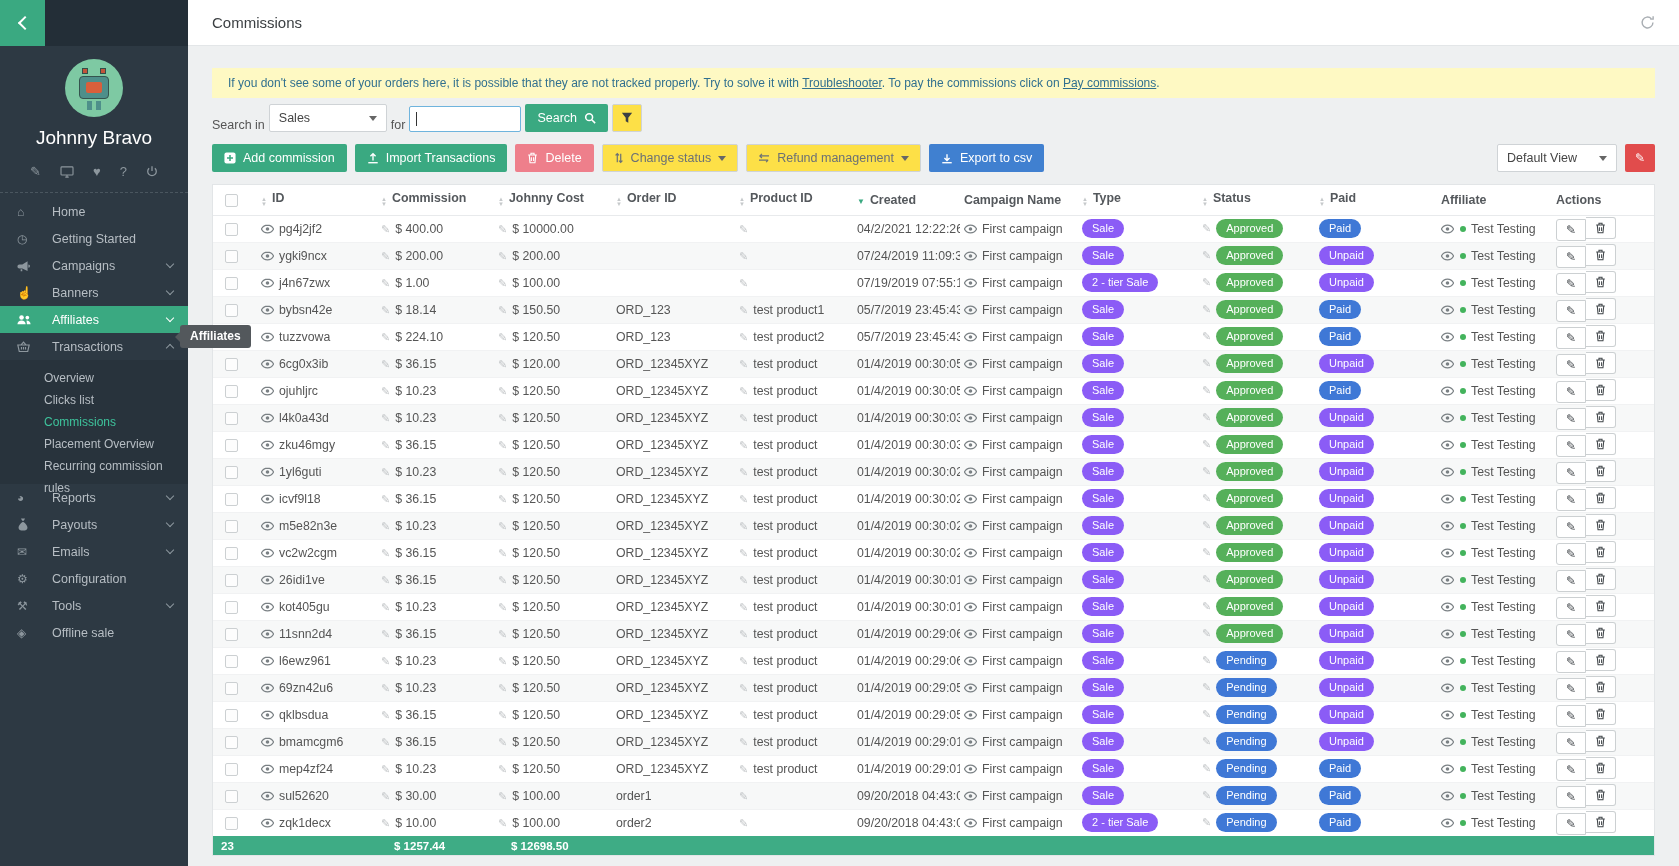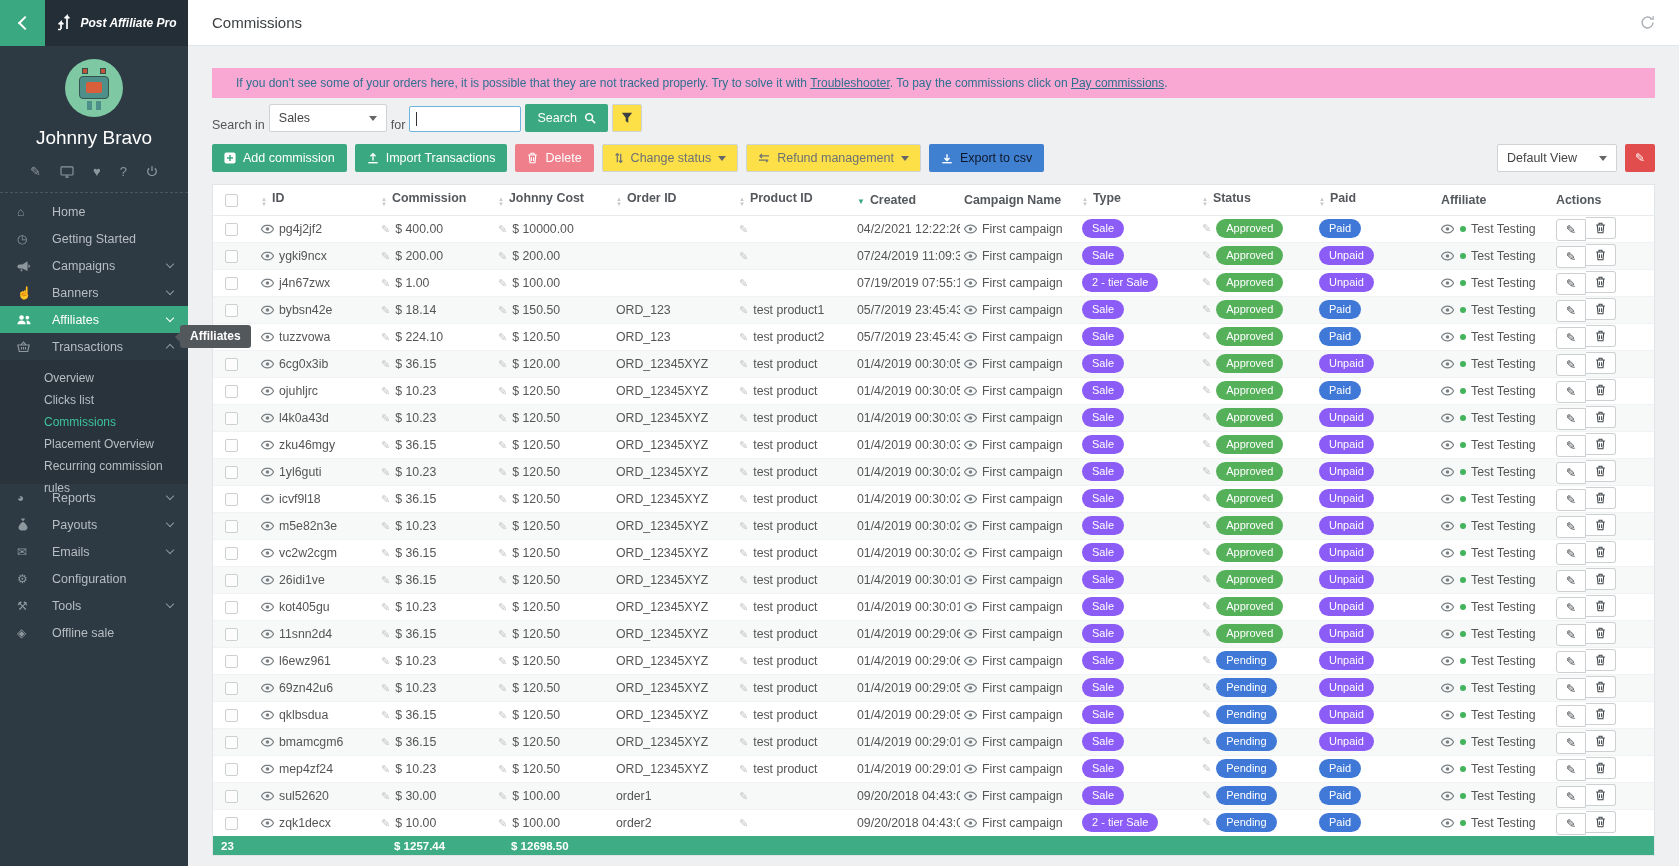--- a/index.html
+++ b/index.html
@@ -43,35 +43,35 @@
   .tooltip { position:absolute; left:180px; top:325px; background:#53585c; color:#fff; font-size:12px; font-weight:bold; padding:4px 10px 5px; border-radius:3px; z-index:50; white-space:nowrap; }
   .tooltip:before { content:""; position:absolute; left:-5px; top:7px; border:5px solid transparent; border-right-color:#53585c; border-left:none; }
 
   
   .main { flex:1; display:flex; flex-direction:column; min-width:0; }
   .topbar { height:46px; background:#fff; border-bottom:1px solid #e3e6e8; display:flex; align-items:center; justify-content:space-between; padding:0 24px; flex-shrink:0; }
   .page-title { font-size:15px; color:#3c4043; }
   .refresh { cursor:pointer; display:inline-flex; }
   .content { flex:1; padding:22px 24px 0; overflow:hidden; }
 
-  .notice { background:#f9a8d4; color:#31708f; font-size:12px; padding:8px 24px; border-radius:0; }
+  .notice { background:#fef9c3; color:#31708f; font-size:12px; padding:8px 16px; border-radius:0; }
   .notice a { color:#31708f; text-decoration:underline; cursor:pointer; }
 
   .search-row { display:flex; align-items:flex-end; margin-top:6px; gap:4px; font-size:12.5px; color:#555; }
   .select { background:#fff; border:1px solid #cfd3d6; border-radius:2px; height:28px; display:flex; align-items:center; justify-content:space-between; padding:0 9px; font-size:12.5px; color:#444; cursor:pointer; }
   .select.w-sales { width:118px; }
   .select.w-view { width:120px; }
   .caret { width:0; height:0; border-left:4px solid transparent; border-right:4px solid transparent; border-top:5px solid #666; }
   .search-input { width:112px; height:26px; border:1px solid #6fb4dd; border-radius:2px; background:#fff; display:flex; align-items:center; padding-left:6px; cursor:text; }
   .caret-bar { width:1px; height:14px; background:#333; }
 
   .btn { height:28px; border-radius:2px; display:inline-flex; align-items:center; gap:7px; padding:0 11px; font-size:12.5px; cursor:pointer; border:1px solid transparent; white-space:nowrap; }
   .btn-green { background:#3aa981; color:#fff; }
   .btn-pink { background:#ee7f8b; color:#fff; }
-  .btn-blue { background:#4080d0; color:#0f172a; }
+  .btn-blue { background:#4080d0; color:#ffffff; }
   .btn-white { background:#fde047; border-color:#cfd3d6; color:#6b7075; }
   .btn-sq { width:30px; padding:0; justify-content:center; }
   .btn-red { background:#e14c4c; color:#fff; width:30px; padding:0; justify-content:center; font-size:12px; }
   .toolbar-row { display:flex; align-items:center; gap:8px; margin-top:12px; }
   .spacer { flex:1; }
 
   
   .table-wrap { background:#fff; border:1px solid #e2e5e7; margin-top:12px; }
   table { width:100%; border-collapse:collapse; table-layout:fixed; font-size:12.3px; color:#555; }
   thead th { height:30px; text-align:left; font-weight:bold; color:#54585c; font-size:12.4px; padding:0 4px; border-bottom:1px solid #e8eaec; white-space:nowrap; overflow:hidden; }
@@ -95,28 +95,20 @@
 </style>
 </head>
 <body>
 
 <div class="app">
 
   <aside class="sidebar">
     <div class="side-head">
       <div class="back-btn">
         <span class="back-chev"></span>
-      </div>
-      <div class="logo">
-        <svg width="18" height="18" viewBox="0 0 18 18">
-          <path d="M5 15V8l-2.4 2.4M5 8l2.4 2.4" stroke="#fff" stroke-width="1.7" fill="none"></path>
-          <path d="M11 15V2L8.6 4.4M11 2l2.4 2.4" stroke="#fff" stroke-width="1.7" fill="none"></path>
-          <path d="M2 15.5h3" stroke="#fff" stroke-width="1.5"></path>
-        </svg>
-        <span class="logo-text">Post Affiliate Pro</span>
       </div>
     </div>
 
     <div class="profile">
       <div class="avatar">
         <span class="r-ant l"></span>
           <span class="r-ant r"></span>
         <span class="r-head"></span>
           <span class="r-screen"></span>
         <span class="r-leg l"></span>

